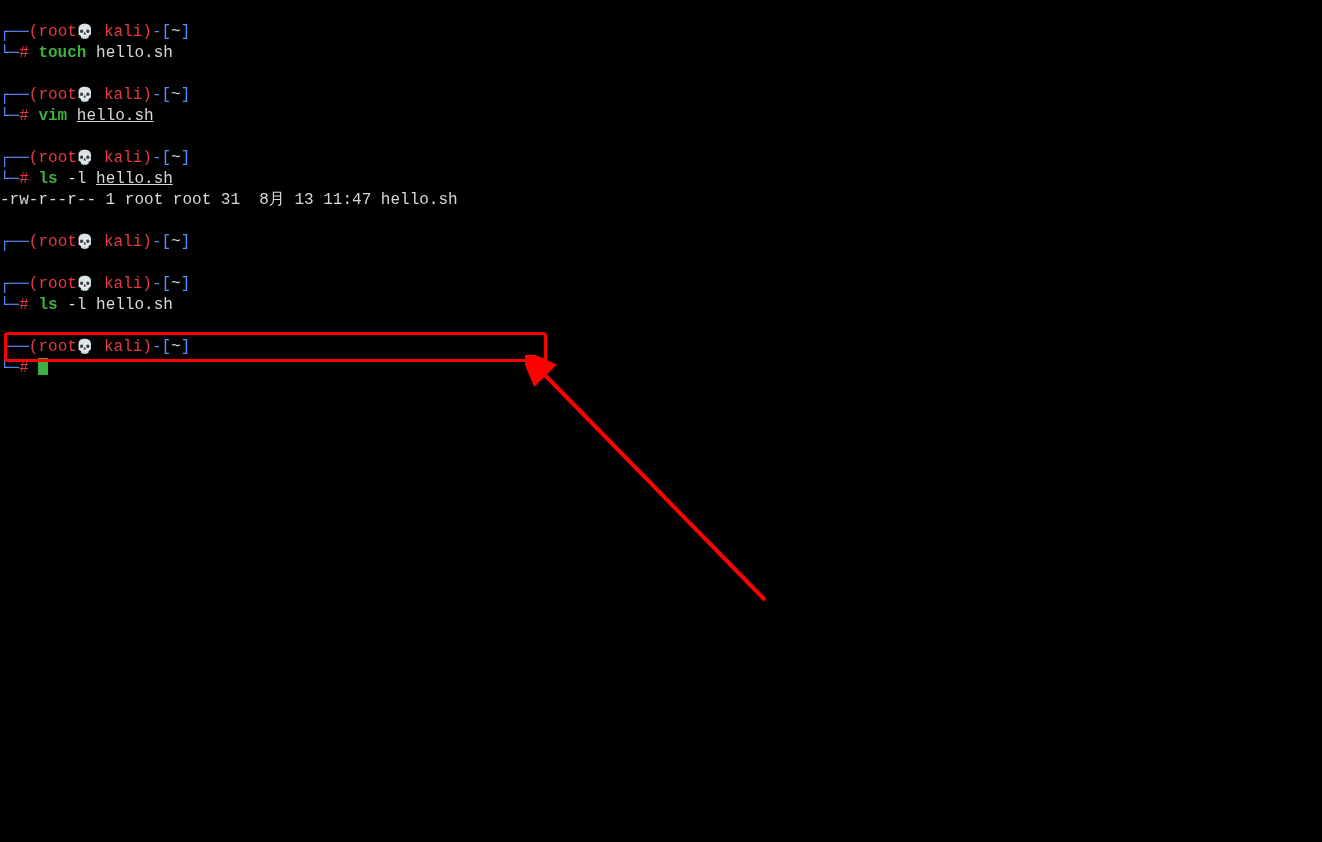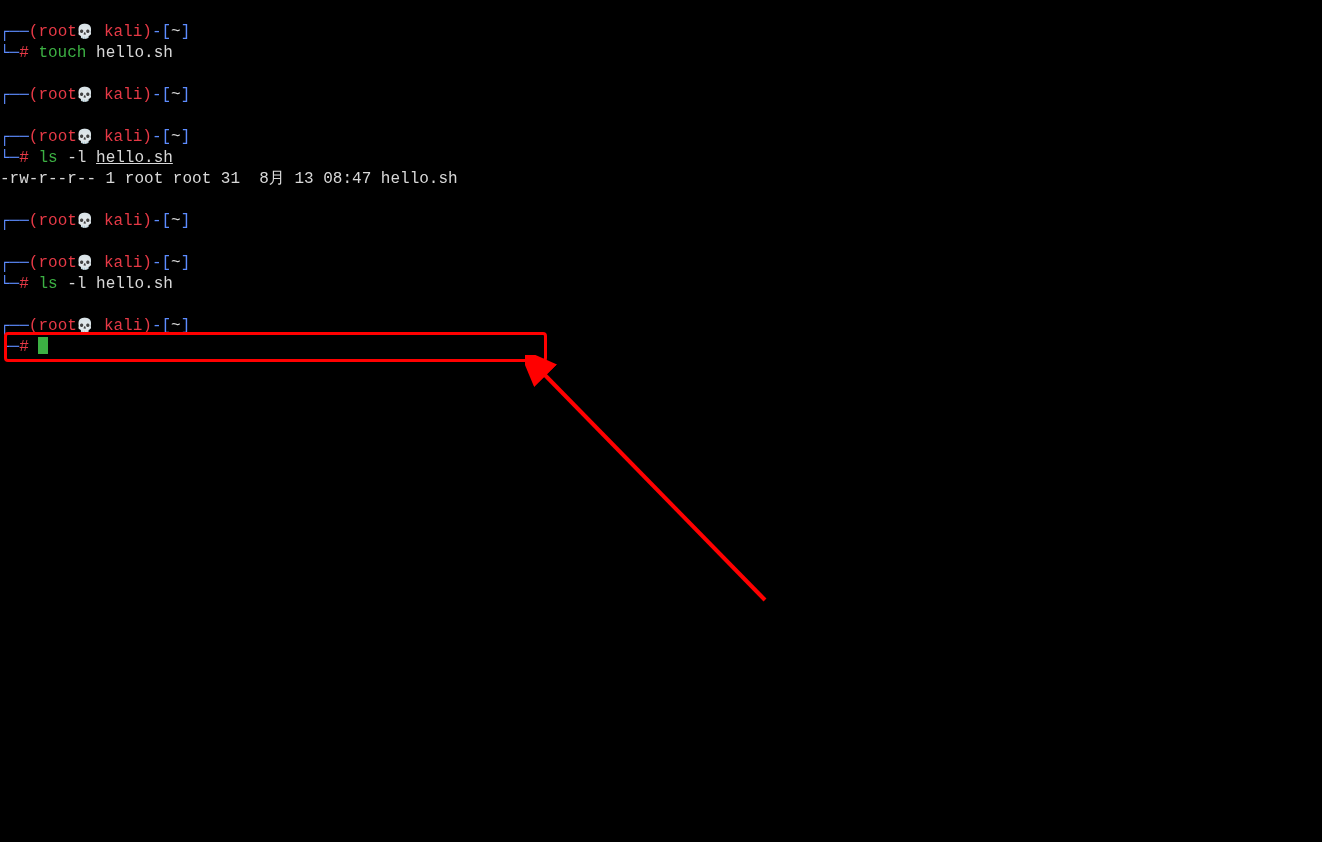--- a/index.html
+++ b/index.html
@@ -24,21 +24,21 @@
     }
     .line {
       white-space: pre;
       height: 21px;
     }
     .blank {
       height: 21px;
     }
     .blue { color: #5d8cff; }
     .red { color: #e63946; }
-    .green { color: #3cb043; }
+    .green { color: #3cb043; font-weight: bold; }
     .green2 { color: #3cb043; }
     .white { color: #d8d8d8; }
     .underline { text-decoration: underline; }
     .skull { color: #ffffff; font-size:14px; }
     .cursor {
       display: inline-block;
       background: #3cb043;
       width: 10px;
       height: 17px;
       vertical-align: text-bottom;
@@ -64,25 +64,26 @@
 </head>
 <body>
 
 <div class="terminal">
 
   <div class="line"><span class="blue">┌──</span><span class="red">(</span><span class="red">root</span><span class="skull">💀</span><span class="red"> </span><span class="red">kali</span><span class="red">)</span><span class="blue">-[</span><span class="white">~</span><span class="blue">]</span></div>
   <div class="line"><span class="blue">└─</span><span class="red"># </span><span class="green">touch</span><span class="white"> </span><span class="white">hello.sh</span></div>
   <div class="blank"></div>
 
   <div class="line"><span class="blue">┌──</span><span class="red">(</span><span class="red">root</span><span class="skull">💀</span><span class="red"> </span><span class="red">kali</span><span class="red">)</span><span class="blue">-[</span><span class="white">~</span><span class="blue">]</span></div>
+  <div class="line"><span class="blue">└─</span><span class="red"># </span><span class="green">vim</span><span class="white"> </span><span class="white underline">hello.sh</span></div>
   <div class="blank"></div>
 
   <div class="line"><span class="blue">┌──</span><span class="red">(</span><span class="red">root</span><span class="skull">💀</span><span class="red"> </span><span class="red">kali</span><span class="red">)</span><span class="blue">-[</span><span class="white">~</span><span class="blue">]</span></div>
   <div class="line"><span class="blue">└─</span><span class="red"># </span><span class="green">ls</span><span class="white"> </span><span class="white">-l</span><span class="white"> </span><span class="white underline">hello.sh</span></div>
-  <div class="line white">-rw-r--r-- 1 root root 31  8月 13 08:47 hello.sh</div>
+  <div class="line white">-rw-r--r-- 1 root root 31  8月 13 11:47 hello.sh</div>
   <div class="blank"></div>
 
   <div class="line"><span class="blue">┌──</span><span class="red">(</span><span class="red">root</span><span class="skull">💀</span><span class="red"> </span><span class="red">kali</span><span class="red">)</span><span class="blue">-[</span><span class="white">~</span><span class="blue">]</span></div>
   <div class="blank"></div>
 
   <div class="line"><span class="blue">┌──</span><span class="red">(</span><span class="red">root</span><span class="skull">💀</span><span class="red"> </span><span class="red">kali</span><span class="red">)</span><span class="blue">-[</span><span class="white">~</span><span class="blue">]</span></div>
   <div class="line"><span class="blue">└─</span><span class="red"># </span><span class="green">ls</span><span class="white"> </span><span class="white">-l</span><span class="white"> </span><span class="white">hello.sh</span></div>
   <div class="blank"></div>
 
   <div class="line"><span class="blue">┌──</span><span class="red">(</span><span class="red">root</span><span class="skull">💀</span><span class="red"> </span><span class="red">kali</span><span class="red">)</span><span class="blue">-[</span><span class="white">~</span><span class="blue">]</span></div>

